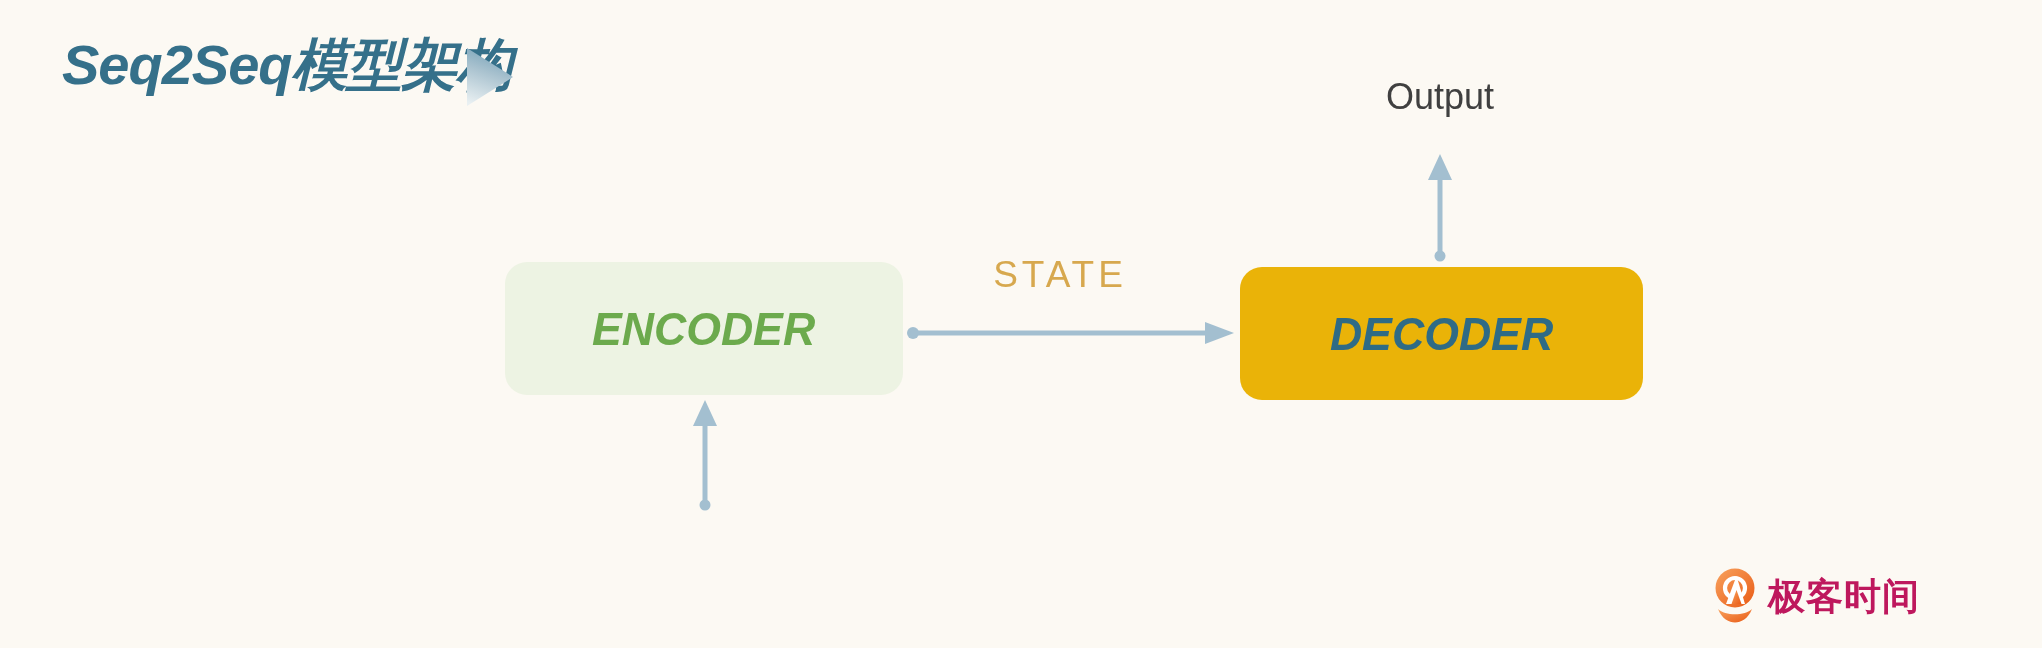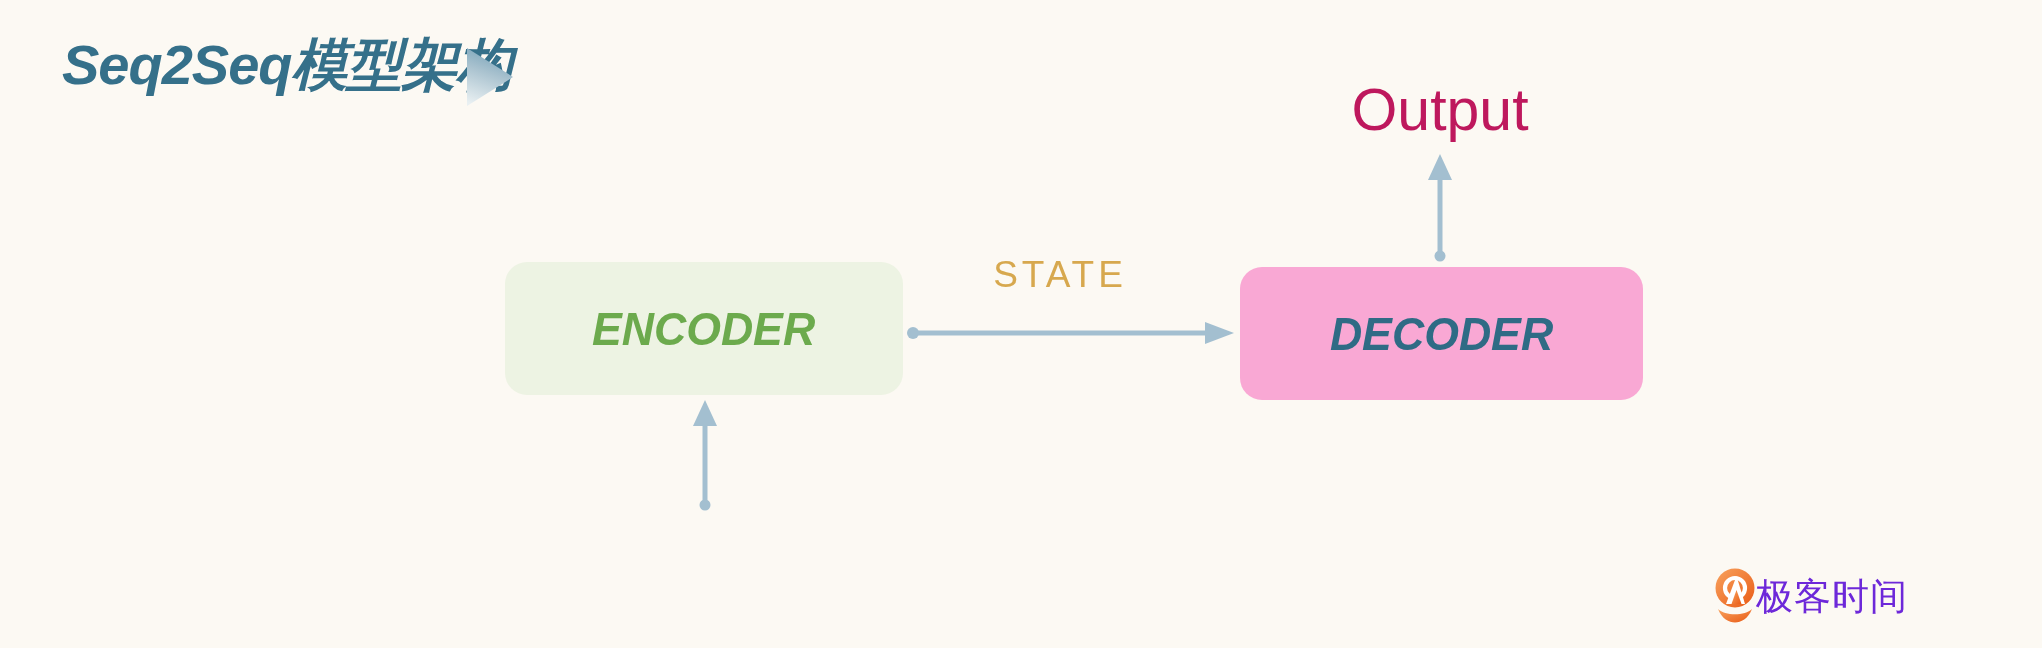--- a/index.html
+++ b/index.html
@@ -33,21 +33,21 @@
 
   
   .node {
     position: absolute;
     border-radius: 22px;
     display: flex;
     align-items: center;
     justify-content: center;
   }
   .encoder-box { left: 505px; top: 262px; width: 398px; height: 133px; background: #edf3e3; }
-  .decoder-box { left: 1240px; top: 267px; width: 403px; height: 133px; background: #f9a8d4; }
+  .decoder-box { left: 1240px; top: 267px; width: 403px; height: 133px; background: #eab308; }
   .node-label {
     font-size: 47px;
     font-weight: bold;
     font-style: italic;
     letter-spacing: 0px;
     transform: scaleX(0.95);
   }
   .encoder-box .node-label { color: #6caa4d; }
   .decoder-box .node-label { color: #2f6b85; }
 
@@ -64,42 +64,43 @@
     position: absolute;
     left: 605px; top: 527px; width: 200px;
     text-align: center;
     font-size: 46px;
     color: #6caa47;
   }
   .output-label {
     position: absolute;
     left: 1340px; top: 76px; width: 200px;
     text-align: center;
-    font-size: 59px;
-    color: #be185d;
+    font-size: 36px;
+    color: #404040;
   }
 
   
   .arrow-svg { position: absolute; overflow: visible; }
   .state-arrow  { left: 900px; top: 315px; }
   .input-arrow  { left: 685px; top: 398px; }
   .output-arrow { left: 1420px; top: 152px; }
 
   
   .logo {
     position: absolute;
     left: 1714px; top: 568px;
     display: flex;
     align-items: center;
   }
   .logo-icon { width: 42px; height: 58px; }
   .logo-text {
+    margin-left: 12px;
     font-size: 37px;
-    font-weight: normal;
-    color: #6d28d9;
+    font-weight: bold;
+    color: #be185d;
     letter-spacing: 1px;
     white-space: nowrap;
   }
 </style>
 </head>
 <body>
 
 <div class="canvas">
 
   <div class="title">Seq2Seq模型架构</div>

